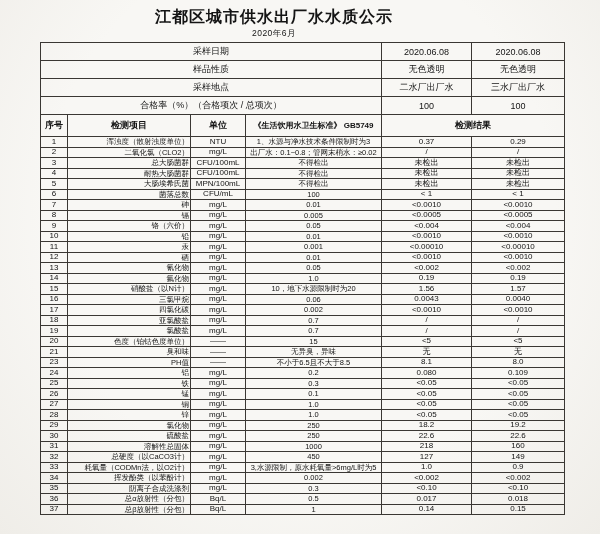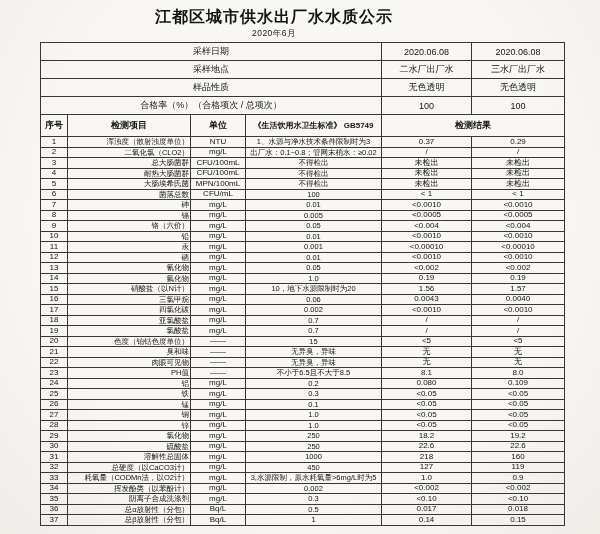--- a/index.html
+++ b/index.html
@@ -51,28 +51,28 @@
       <col style="width:90px">
       <col style="width:93px">
   </colgroup>
   <tbody>
     <tr class="meta">
       <td colspan="4">采样日期</td>
       <td>2020.06.08</td>
       <td>2020.06.08</td>
     </tr>
     <tr class="meta">
+      <td colspan="4">样品性质</td>
+      <td>无色透明</td>
+      <td>无色透明</td>
+    </tr>
+    <tr class="meta">
       <td colspan="4">采样地点</td>
       <td>二水厂出厂水</td>
       <td>三水厂出厂水</td>
-    </tr>
-    <tr class="meta">
-      <td colspan="4">样品性质</td>
-      <td>无色透明</td>
-      <td>无色透明</td>
     </tr>
     <tr class="meta">
       <td colspan="4">合格率（%）（合格项次 / 总项次）</td>
       <td>100</td>
       <td>100</td>
     </tr>
     <tr class="colhead">
       <th>序号</th>
       <th>检测项目</th>
       <th>单位</th>
@@ -243,28 +243,20 @@
   </tr>
       <tr>
     <td class="c-idx">21</td>
     <td class="c-item">臭和味</td>
     <td class="c-unit">——</td>
     <td class="c-std">无异臭，异味</td>
     <td class="c-val">无</td>
     <td class="c-val">无</td>
   </tr>
       <tr>
-    <td class="c-idx">22</td>
-    <td class="c-item">肉眼可见物</td>
-    <td class="c-unit">——</td>
-    <td class="c-std">无异臭，异味</td>
-    <td class="c-val">无</td>
-    <td class="c-val">无</td>
-  </tr>
-      <tr>
     <td class="c-idx">23</td>
     <td class="c-item">PH值</td>
     <td class="c-unit">——</td>
     <td class="c-std">不小于6.5且不大于8.5</td>
     <td class="c-val">8.1</td>
     <td class="c-val">8.0</td>
   </tr>
       <tr>
     <td class="c-idx">24</td>
     <td class="c-item">铝</td>
@@ -328,21 +320,21 @@
     <td class="c-std">1000</td>
     <td class="c-val">218</td>
     <td class="c-val">160</td>
   </tr>
       <tr>
     <td class="c-idx">32</td>
     <td class="c-item">总硬度（以CaCO3计）</td>
     <td class="c-unit">mg/L</td>
     <td class="c-std">450</td>
     <td class="c-val">127</td>
-    <td class="c-val">119</td>
+    <td class="c-val">149</td>
   </tr>
       <tr>
     <td class="c-idx">33</td>
     <td class="c-item">耗氧量（CODMn法，以O2计）</td>
     <td class="c-unit">mg/L</td>
     <td class="c-std">3,水源限制，原水耗氧量&gt;6mg/L时为5</td>
     <td class="c-val">1.0</td>
     <td class="c-val">0.9</td>
   </tr>
       <tr>

